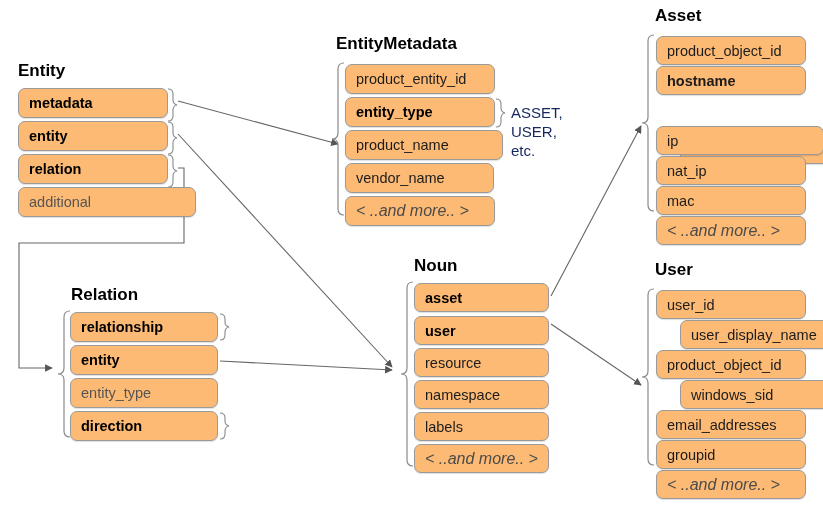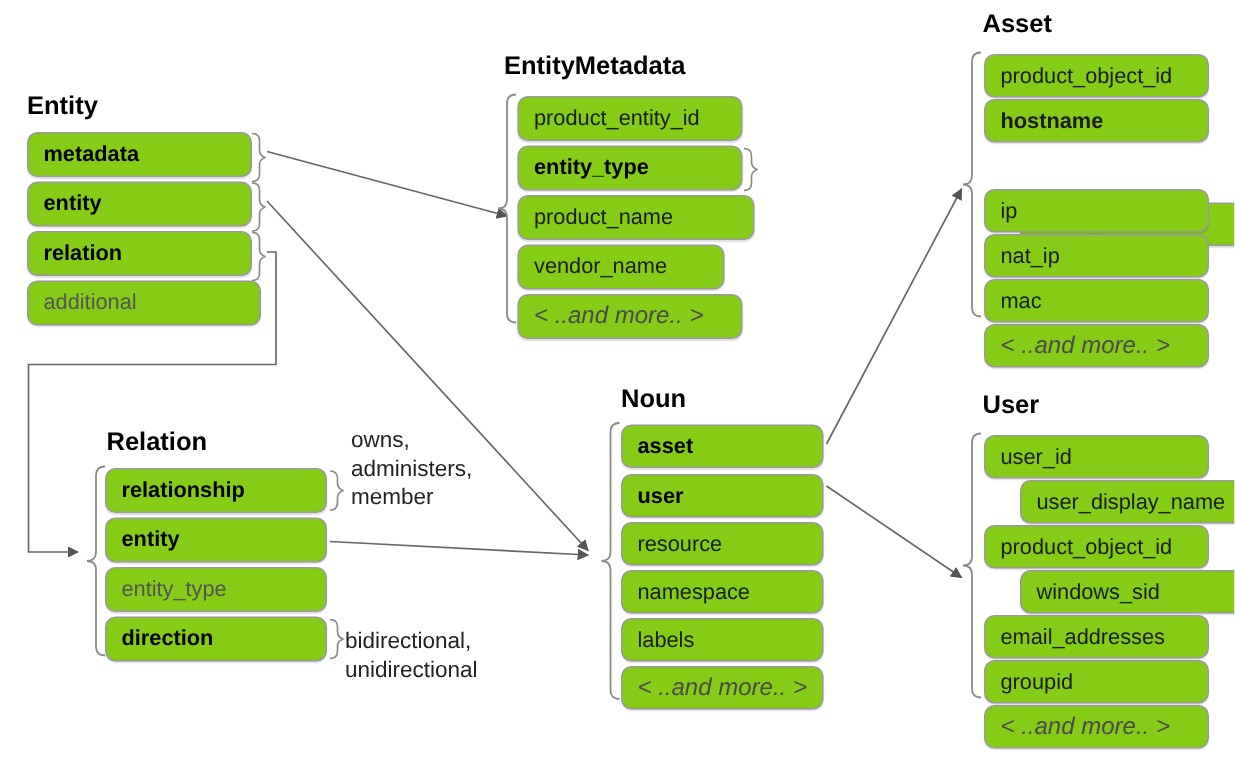--- a/index.html
+++ b/index.html
@@ -30,21 +30,21 @@
     position: absolute;
     font-weight: bold;
     font-size: 17px;
     color: #000000;
     white-space: nowrap;
     line-height: 1;
   }
   .row {
     position: absolute;
     box-sizing: border-box;
-    background: #84cc16;
+    background: #fdba74;
     border: 1px solid #9a9a9a;
     border-radius: 7px;
     box-shadow: 0 1px 1px rgba(0,0,0,0.13);
     display: flex;
     align-items: center;
     padding-left: 10px;
     font-size: 14.5px;
     color: #1c1c1c;
     white-space: nowrap;
   }
@@ -132,39 +132,42 @@
     <path d="M551,296 L641,126" stroke="#666666" stroke-width="1.1" fill="none" marker-end="url(#arrow)"></path>
 
     <path d="M551,324 L641,385" stroke="#666666" stroke-width="1.1" fill="none" marker-end="url(#arrow)"></path>
   </svg>
 
   <div class="group">
     <div class="group-title" style="left:18px; top:62px;">Entity</div>
     <div class="row bold" style="left:18px; top:88px; width:150px; height:30px;">metadata</div>
     <div class="row bold" style="left:18px; top:121px; width:150px; height:30px;">entity</div>
     <div class="row bold" style="left:18px; top:154px; width:150px; height:30px;">relation</div>
-    <div class="row muted" style="left:18px; top:187px; width:156px; height:30px;">additional</div>
+    <div class="row muted" style="left:18px; top:187px; width:178px; height:30px;">additional</div>
   </div>
 
   <div class="group">
     <div class="group-title" style="left:336px; top:35px;">EntityMetadata</div>
     <div class="row" style="left:345px; top:64px; width:150px; height:30px;">product_entity_id</div>
     <div class="row bold" style="left:345px; top:97px; width:150px; height:30px;">entity_type</div>
     <div class="row" style="left:345px; top:130px; width:158px; height:30px;">product_name</div>
-    <div class="row" style="left:345px; top:163px; width:138px; height:30px;">vendor_name</div>
+    <div class="row" style="left:345px; top:163px; width:149px; height:30px;">vendor_name</div>
     <div class="row more" style="left:345px; top:196px; width:150px; height:30px;">&lt; ..and more.. &gt;</div>
   </div>
 
+  <div class="annot blue" style="left:511px; top:103px;">ASSET,
+USER,
+etc.</div>
 
   <div class="group">
     <div class="group-title" style="left:655px; top:7px;">Asset</div>
     <div class="row" style="left:656px; top:36px; width:150px; height:29px;">product_object_id</div>
     <div class="row" style="left:656px; top:66px; width:150px; height:29px;font-weight:bold;">hostname</div>
     <div class="row" style="left:680px; top:96px; width:170px; height:29px;margin-top:39px;">asset_id</div>
-    <div class="row" style="left:656px; top:126px; width:150px; height:29px;text-align:right;">ip</div>
+    <div class="row" style="left:656px; top:126px; width:168px; height:29px;text-align:right;">ip</div>
     <div class="row" style="left:656px; top:156px; width:150px; height:29px;">nat_ip</div>
     <div class="row" style="left:656px; top:186px; width:150px; height:29px;">mac</div>
     <div class="row more" style="left:656px; top:216px; width:150px; height:29px;">&lt; ..and more.. &gt;</div>
   </div>
 
   <div class="group">
     <div class="group-title" style="left:655px; top:261px;">User</div>
     <div class="row" style="left:656px; top:290px; width:150px; height:29px;">user_id</div>
     <div class="row" style="left:680px; top:320px; width:150px; height:29px;">user_display_name</div>
     <div class="row" style="left:656px; top:350px; width:150px; height:29px;">product_object_id</div>
@@ -185,20 +188,15 @@
   </div>
 
   <div class="group">
     <div class="group-title" style="left:71px; top:286px;">Relation</div>
     <div class="row bold" style="left:70px; top:312px; width:148px; height:30px;">relationship</div>
     <div class="row bold" style="left:70px; top:345px; width:148px; height:30px;">entity</div>
     <div class="row muted" style="left:70px; top:378px; width:148px; height:30px;">entity_type</div>
     <div class="row bold" style="left:70px; top:411px; width:148px; height:30px;">direction</div>
   </div>
 
-  <div class="annot" style="left:234px; top:284px;">owns,
-administers,
-member</div>
-
-  <div class="annot" style="left:230px; top:418px;">bidirectional,
-unidirectional</div>
+
 
 </div>
 
 </body></html>

